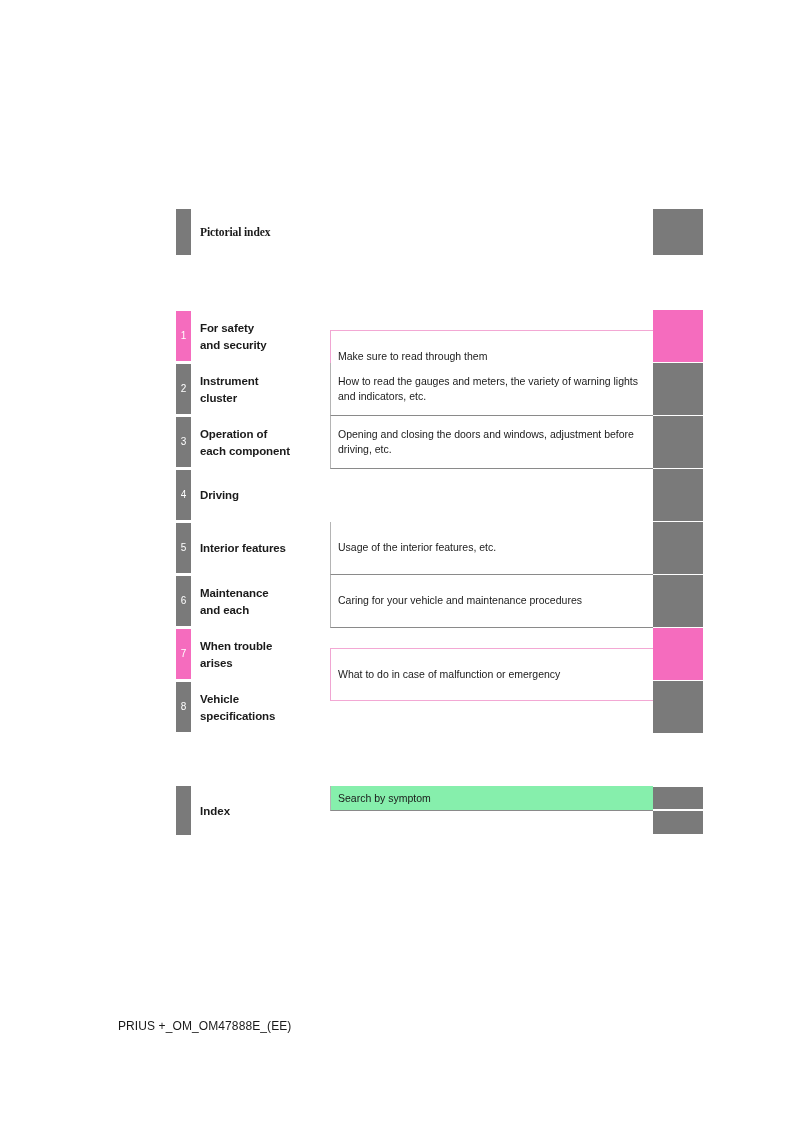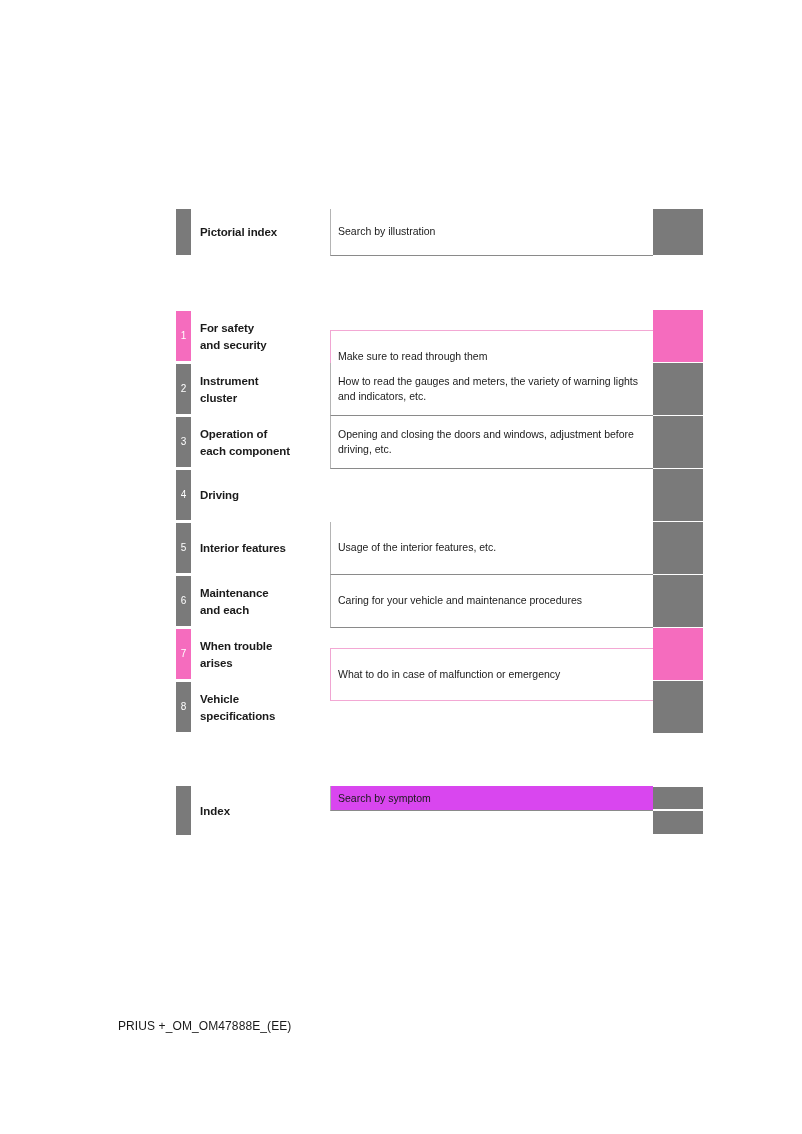--- a/index.html
+++ b/index.html
@@ -98,21 +98,21 @@
     position: absolute;
     left: 653px;
     top: 0;
     width: 50px;
     height: 52px;
     background: #7a7a7a;
   }
   .end-block.pink { background: #f56cbe; }
 
   
-  #pictorial-section { top: 209px; }
+  #pictorial-section { top: 209px; font-family: Liberation Serif, serif; }
   #pictorial-section .toc-row { height: 47px; }
   #pictorial-section .tab-chip { height: 46px; top: 0; }
   #pictorial-section .chapter-title { height: 47px; }
   #pictorial-section .desc-cell { height: 47px; border-bottom: 1px solid #8a8a8a; }
   #pictorial-section .end-block { height: 46px; }
 
   
   #chapters-section { top: 310px; }
 
   
@@ -146,21 +146,21 @@
     position: absolute;
     left: 330px;
     top: 0;
     width: 323px;
     height: 24.5px;
     box-sizing: border-box;
     border-left: 1px solid #b4b4b4;
     border-bottom: 1px solid #8a8a8a;
     display: flex;
     align-items: center;
-    background: #d946ef;
+    background: #86efac;
   }
   #index-section .index-desc .desc-text {
     font-size: 10.5px;
     color: #1a1a1a;
     padding-left: 7px;
   }
   #index-section .index-end {
     position: absolute;
     left: 653px;
     top: 0.5px;
@@ -181,23 +181,20 @@
 </style>
 </head>
 <body>
 
 <div class="section" id="pictorial-section">
   <div class="toc-row">
     <div class="tab-chip"></div>
     <div class="chapter-title">
       <span>Pictorial index</span>
     </div>
-    <div class="desc-cell">
-      <span class="desc-text">Search by illustration</span>
-    </div>
     <div class="end-block"></div>
   </div>
 </div>
 
 <div class="section" id="chapters-section">
 
   <div class="toc-row">
     <div class="tab-chip pink">1</div>
     <div class="chapter-title">
       <span>For safety</span>

